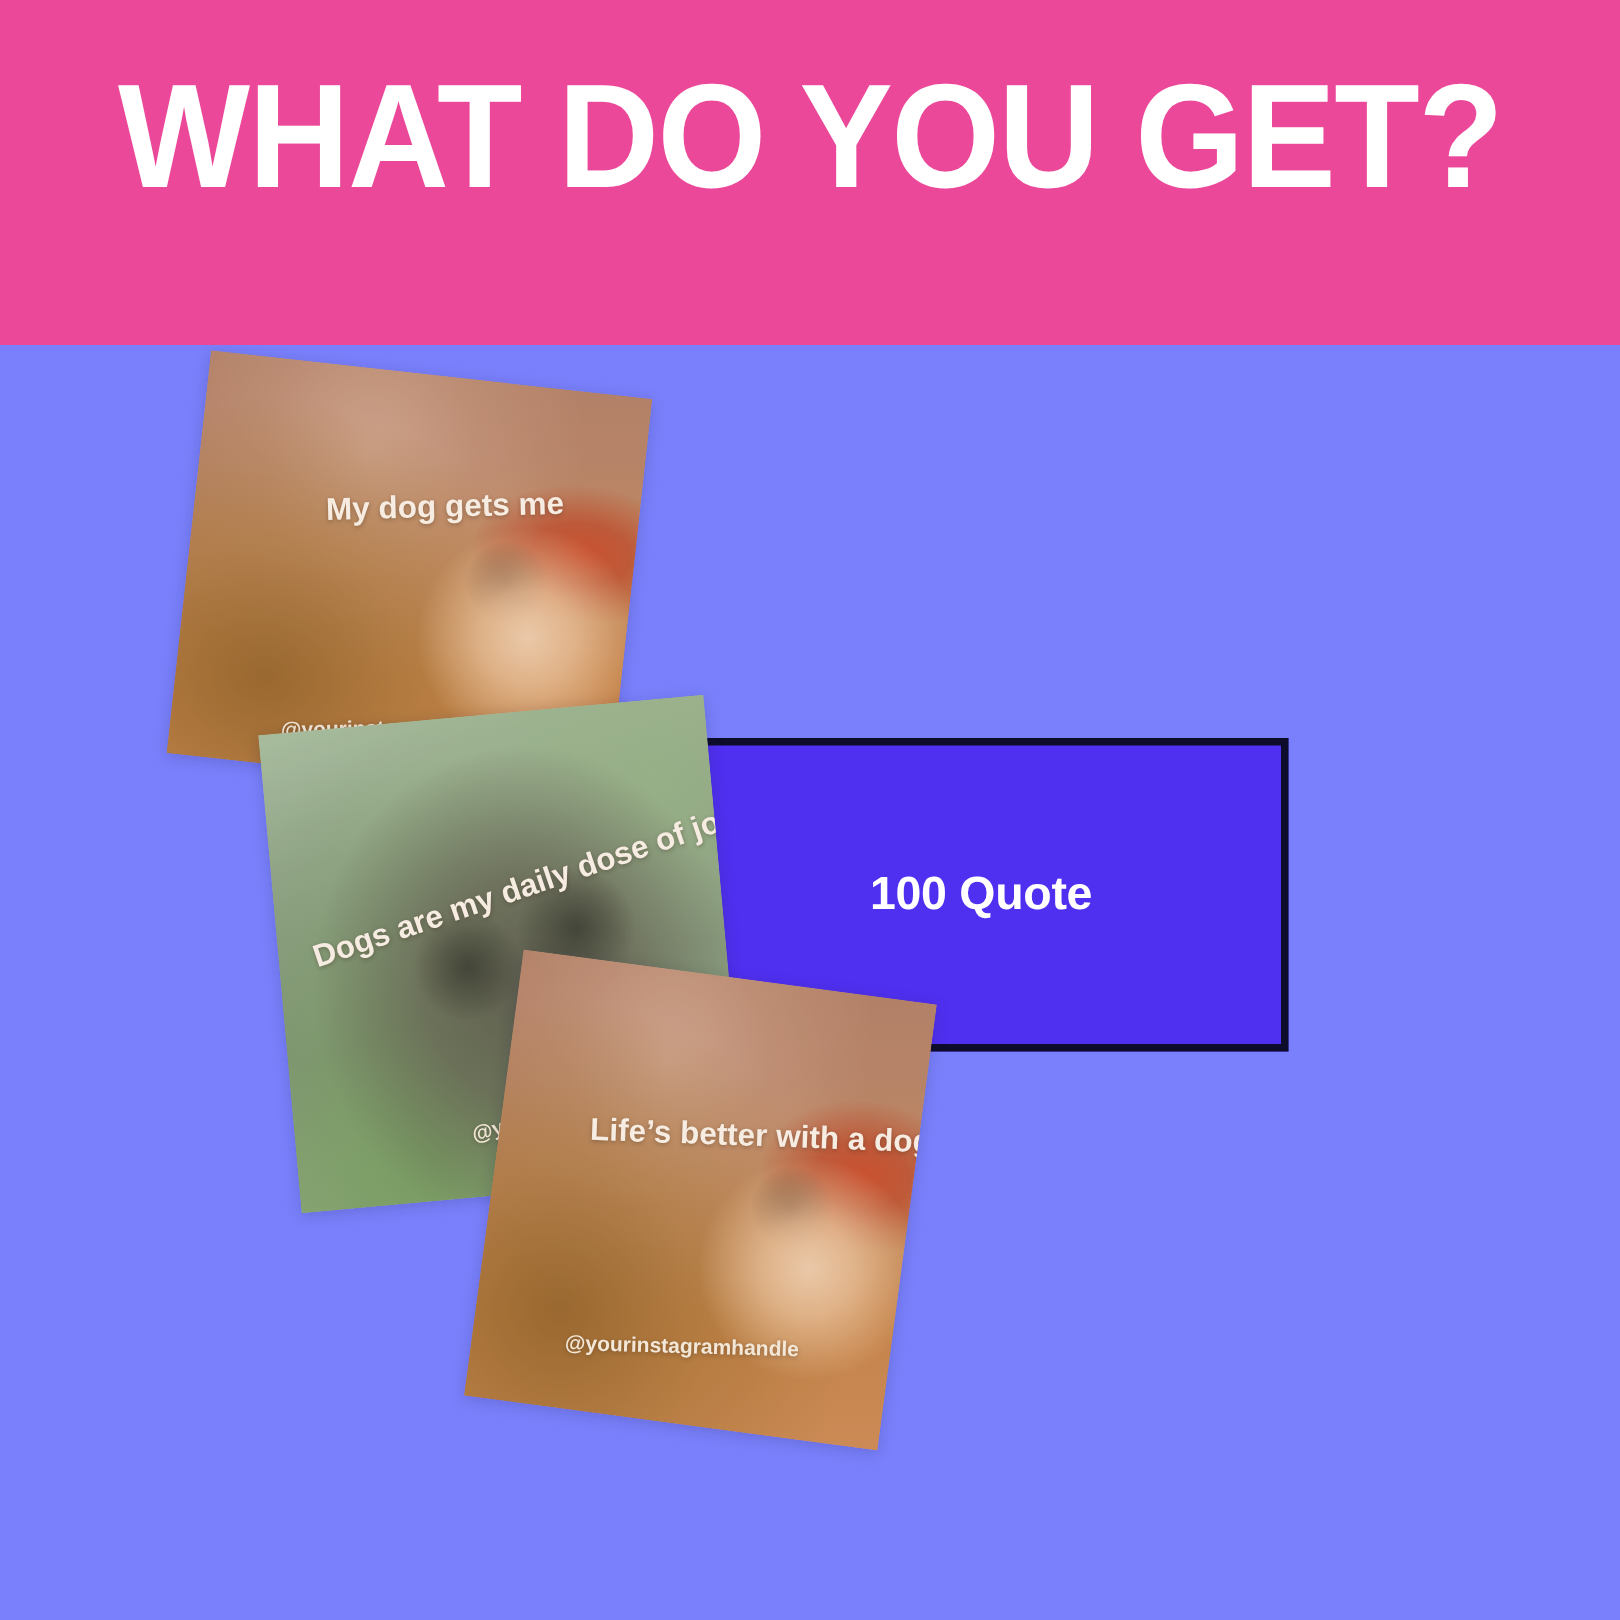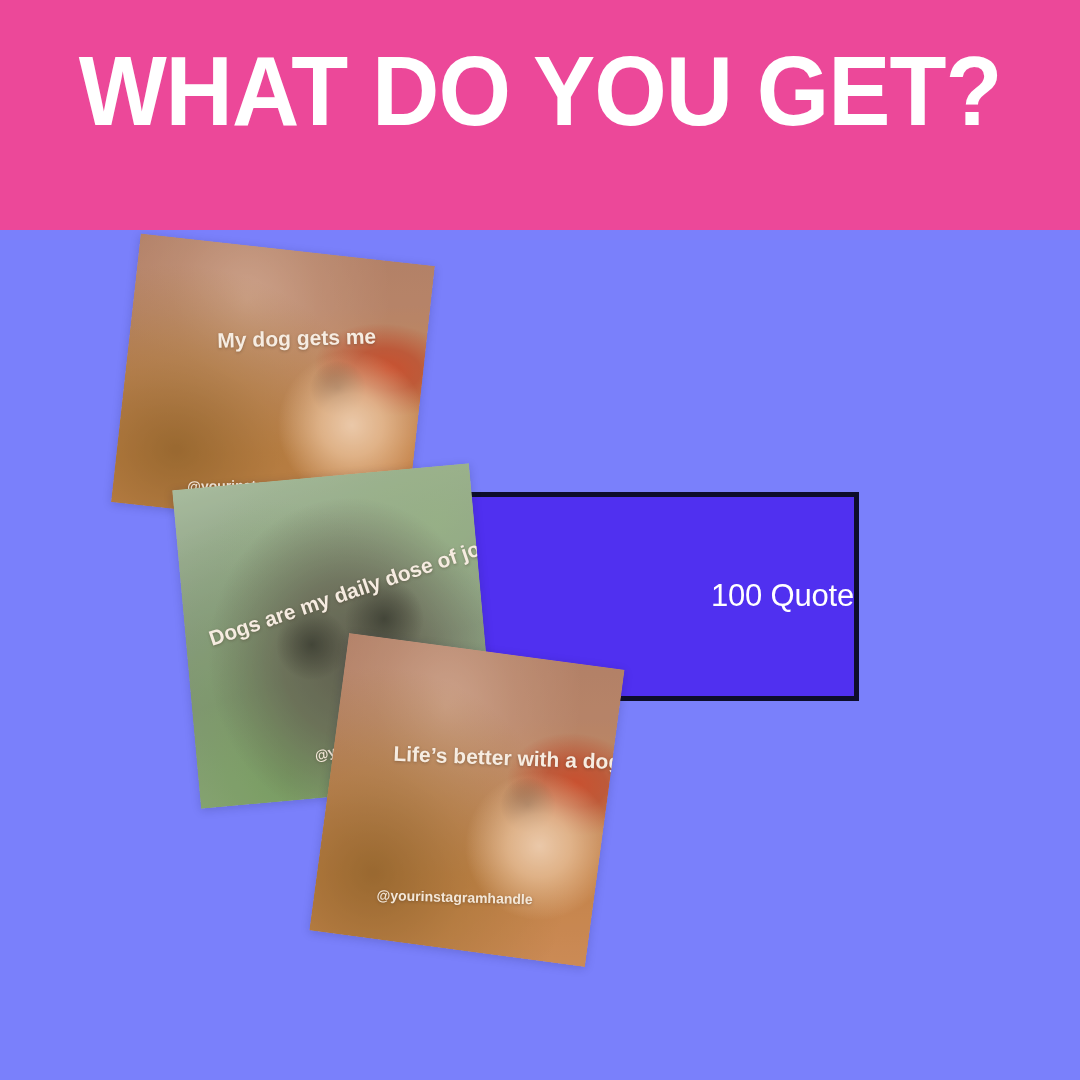--- a/index.html
+++ b/index.html
@@ -193,23 +193,23 @@
     box-sizing: border-box;
     display: flex;
     align-items: center;
     justify-content: center;
     z-index: 20;
   }
   .feature-text {
     color: #ffffff;
     font-family: "Liberation Sans", sans-serif;
     font-size: 31px;
-    font-weight: normal;
+    font-weight: bold;
     line-height: 1.55;
-    text-align: right;
+    text-align: left;
     letter-spacing: -0.2px;
     padding-left: 120px;
     box-sizing: border-box;
     width: 100%;
   }
   .feature-text .line { display: block; }
 </style>
 </head>
 <body>
 

